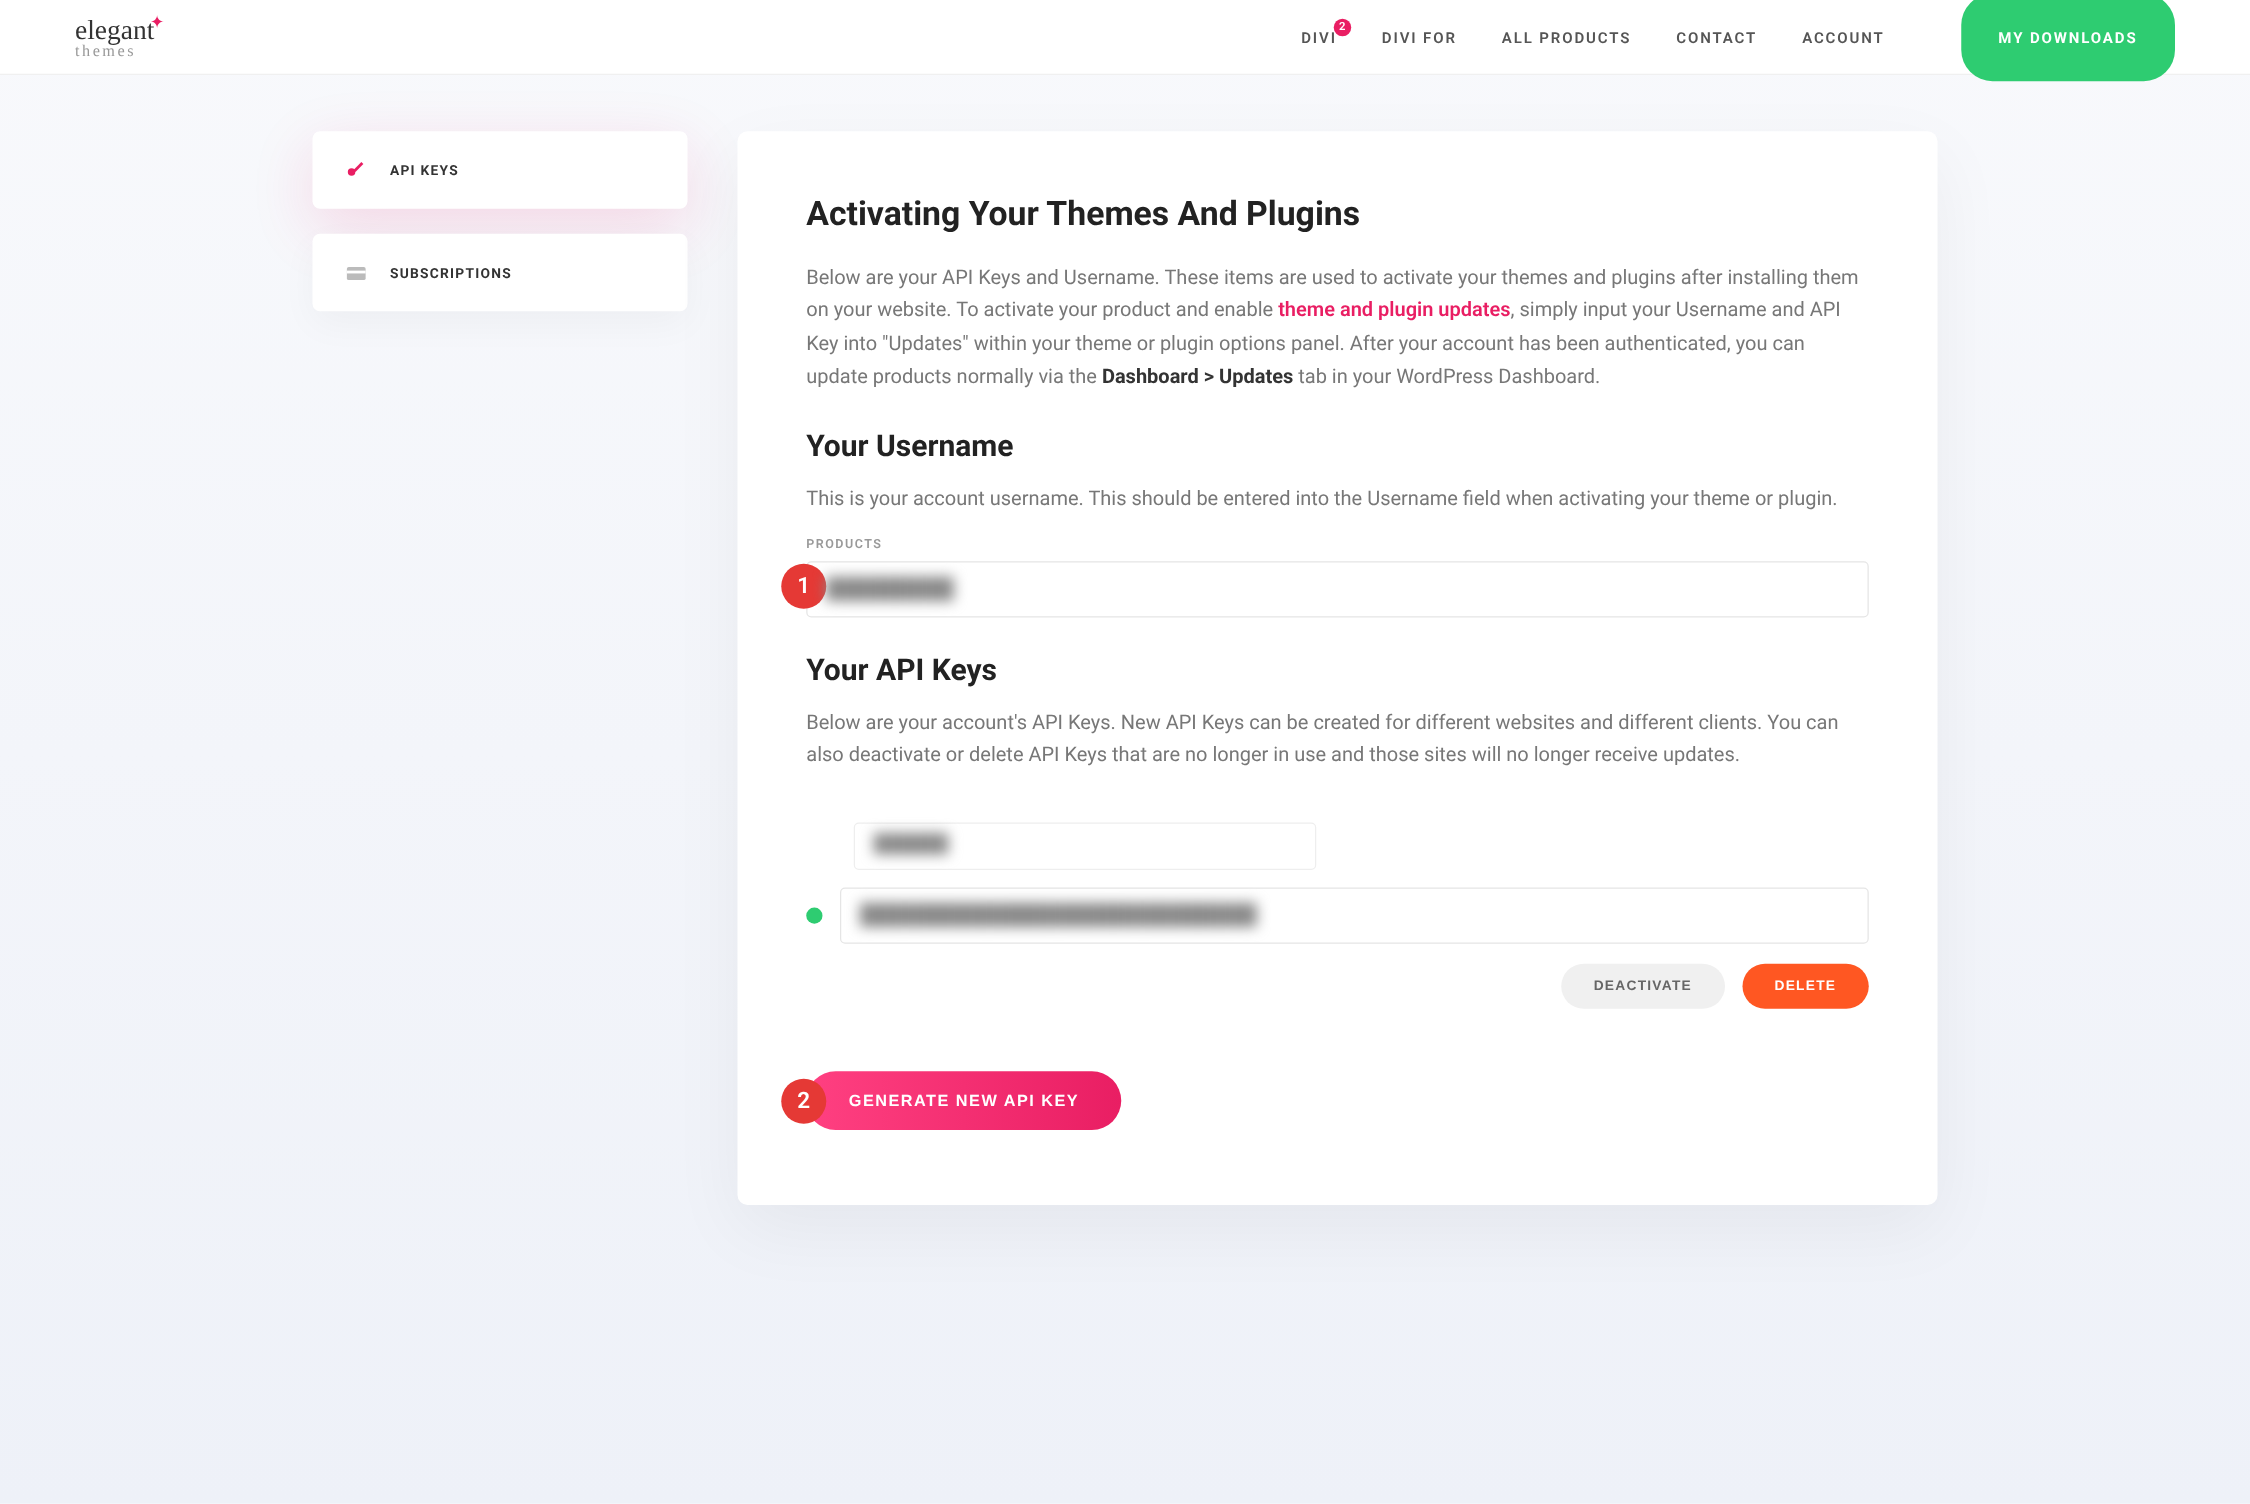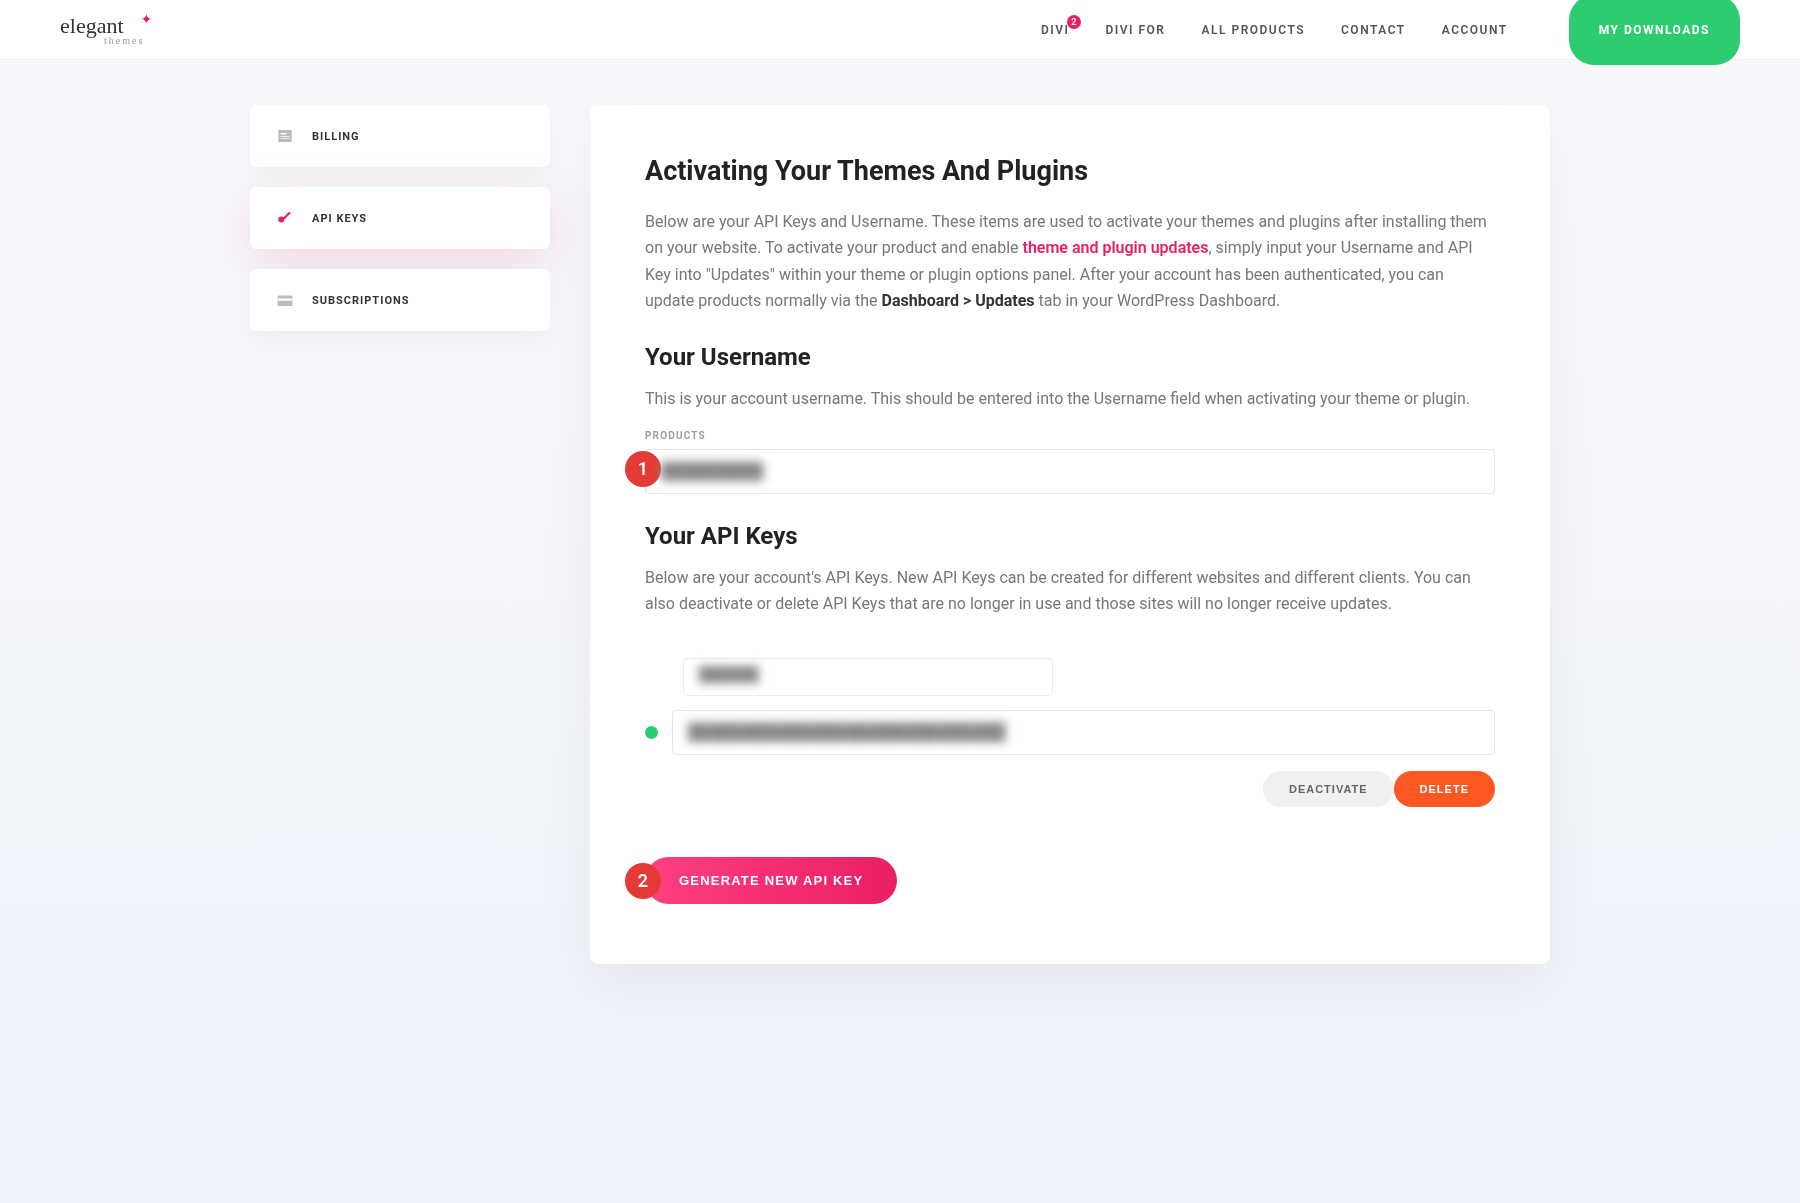--- a/index.html
+++ b/index.html
@@ -19,21 +19,21 @@
 }
 .logo {
   display: flex;
   align-items: center;
   font-family: Georgia, serif;
   font-size: 22px;
   color: #333;
   position: relative;
 }
 .logo .star { color: #e91e63; font-size: 14px; position: absolute; top: -2px; right: -8px; }
-.logo-sub { font-size: 10px; letter-spacing: 2px; color: #999; display: block; margin-top: -4px; margin-left: 44px; }
+.logo-sub { font-size: 13px; letter-spacing: 2px; color: #999; display: block; margin-top: -4px; }
 .nav {
   margin-left: auto;
   display: flex;
   align-items: center;
   gap: 36px;
 }
 .nav-item {
   font-size: 12px;
   font-weight: 600;
   letter-spacing: 1.5px;
@@ -179,20 +179,21 @@
   flex: 1;
   padding: 13px 16px;
   border: 1px solid #e5e5e5;
   border-radius: 4px;
   font-size: 15px;
   color: #666;
 }
 .api-actions {
   display: flex;
   justify-content: flex-end;
+  gap: 14px;
   margin-top: 16px;
 }
 .btn-deactivate {
   background: #f0f0f0;
   color: #666;
   padding: 12px 26px;
   border-radius: 22px;
   font-size: 11px;
   font-weight: 700;
   letter-spacing: 1px;
@@ -256,31 +257,20 @@
     <div class="nav-item">DIVI FOR</div>
     <div class="nav-item">ALL PRODUCTS</div>
     <div class="nav-item">CONTACT</div>
     <div class="nav-item">ACCOUNT</div>
     <div class="btn-downloads">MY DOWNLOADS</div>
   </div>
 </div>
 
 <div class="container">
   <div class="sidebar">
-    <div class="sidebar-item">
-      <span class="sidebar-icon">
-        <svg width="18" height="18" viewBox="0 0 24 24" fill="#bbb">
-            <rect x="3" y="4" width="18" height="16" rx="1"></rect>
-            <rect x="6" y="8" width="8" height="2" fill="#fff"></rect>
-            <rect x="6" y="12" width="12" height="1" fill="#fff"></rect>
-            <rect x="6" y="15" width="12" height="1" fill="#fff"></rect>
-          </svg>
-      </span>
-      <span class="sidebar-label">BILLING</span>
-    </div>
     <div class="sidebar-item active">
       <span class="sidebar-icon">
         <svg width="18" height="18" viewBox="0 0 24 24" fill="#e91e63">
             <circle cx="7" cy="14" r="4"></circle>
             <rect x="9" y="12" width="12" height="3" transform="rotate(-45 9 12)"></rect>
           </svg>
       </span>
       <span class="sidebar-label">API KEYS</span>
     </div>
     <div class="sidebar-item">

